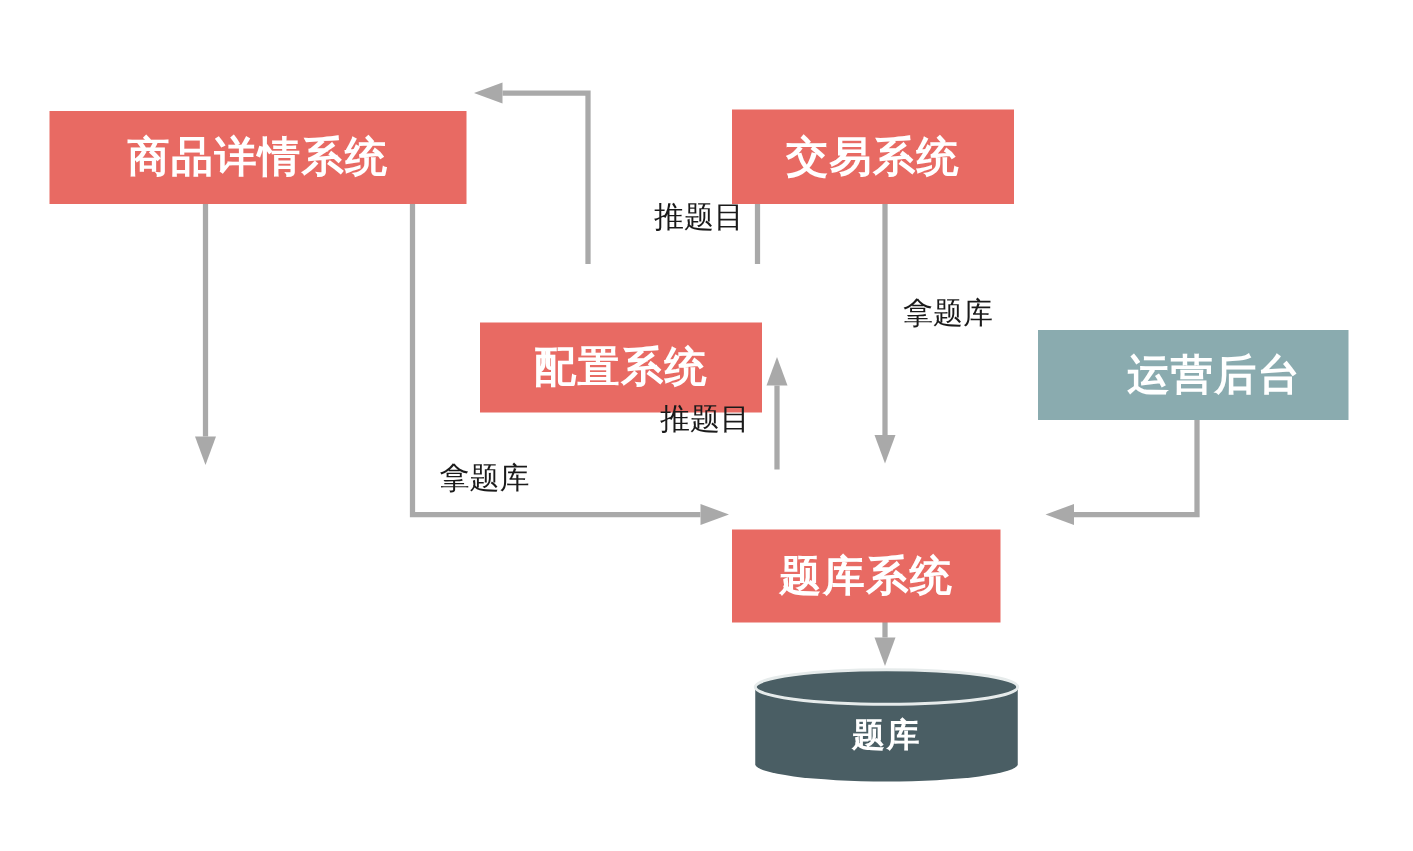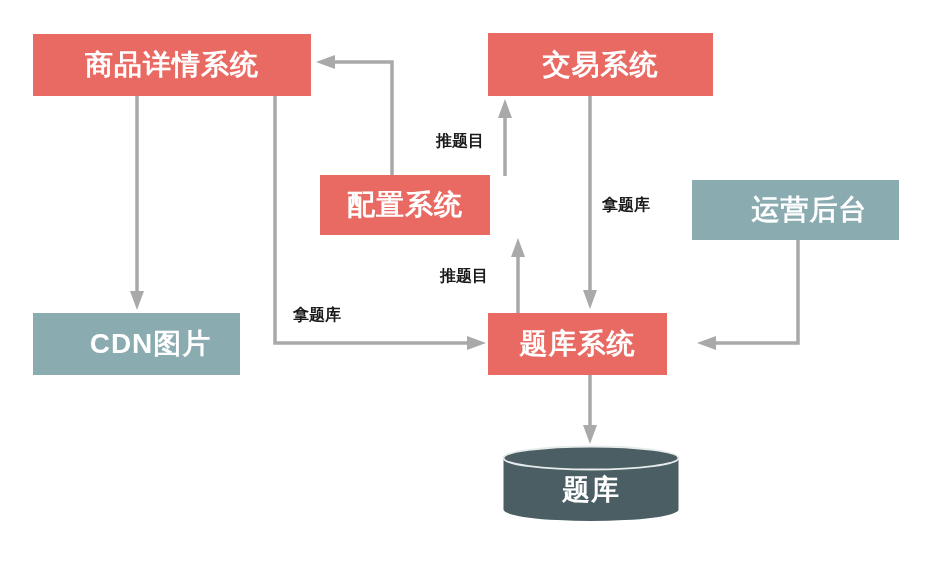--- a/index.html
+++ b/index.html
@@ -14,41 +14,41 @@
   html,body{background:var(--bg);}
   body{font-family:"Liberation Sans","DejaVu Sans",sans-serif;}
   .canvas{
     position:relative;width:942px;height:567px;background:var(--bg);overflow:hidden;
   }
   .arrow-layer{position:absolute;left:0;top:0;width:942px;height:567px;z-index:1;}
   .arrow{stroke:var(--arrow);stroke-width:3.5;fill:none;}
   .arrowhead{fill:var(--arrow);stroke:none;}
   .node{
     position:absolute;z-index:2;display:flex;align-items:center;justify-content:center;
-    color:#fff;font-weight:bold;font-size:28px;letter-spacing:1px;text-align:right;
+    color:#fff;font-weight:bold;font-size:28px;letter-spacing:1px;text-align:right;margin-top:40px;
   }
   .node.red{background:var(--node-red);}
   .node.teal{background:var(--node-teal);padding-left:28px;}
   .node-product{left:33px;top:34px;width:278px;height:62px;}
-  .node-trade{left:488px;top:33px;width:225px;height:63px;}
-  .node-config{left:320px;top:175px;width:170px;height:60px;}
+  .node-trade{left:488px;top:33px;width:188px;height:63px;}
+  .node-config{left:320px;top:175px;width:188px;height:60px;}
   .node-ops{left:692px;top:180px;width:207px;height:60px;}
   .node-cdn{left:33px;top:313px;width:207px;height:62px;}
   .node-qbs{left:488px;top:313px;width:179px;height:62px;}
   .cylinder{position:absolute;left:502px;top:445px;width:178px;height:78px;z-index:2;}
   .cylinder svg{display:block;}
   .cyl-body{fill:var(--node-dark);}
   .cyl-top{fill:var(--node-dark);stroke:#E6EBEB;stroke-width:2;}
   .cyl-label{
     position:absolute;left:0;top:18px;width:178px;height:54px;
     display:flex;align-items:center;justify-content:center;
-    color:#fff;font-weight:bold;font-size:28px;letter-spacing:1px;
+    color:#fff;font-weight:bold;font-size:22px;letter-spacing:1px;
   }
   .edge-label{
-    position:absolute;z-index:3;color:var(--label);font-weight:bold;font-size:16px;
+    position:absolute;z-index:3;color:var(--label);font-weight:normal;font-size:20px;
     white-space:nowrap;
   }
   .lbl-generate-image{left:47px;top:196px;}
   .lbl-get-bank-left{left:293px;top:305px;}
   .lbl-push-top{left:436px;top:131px;}
   .lbl-push-mid{left:440px;top:266px;}
   .lbl-get-bank-right{left:602px;top:195px;}
   .lbl-strategy{left:807px;top:279px;}
 </style>
 </head>
@@ -104,23 +104,20 @@
   </div>
   <div class="node red node-trade">
     <span>交易系统</span>
   </div>
   <div class="node red node-config">
     <span>配置系统</span>
   </div>
   <div class="node teal node-ops">
     <span>运营后台</span>
   </div>
-  <div class="node teal node-cdn">
-    <span>CDN图片</span>
-  </div>
   <div class="node red node-qbs">
     <span>题库系统</span>
   </div>
 
   <div class="cylinder">
     <svg width="178" height="78" viewBox="0 0 178 78">
       <path class="cyl-body" d="M1.5,13 L1.5,64.5 A87.5,11.5 0 0 0 176.5,64.5 L176.5,13 A87.5,11.5 0 0 0 1.5,13 Z"></path>
       <ellipse class="cyl-top" cx="89" cy="13" rx="87.5" ry="11.5"></ellipse>
     </svg>
     <div class="cyl-label">题库</div>

